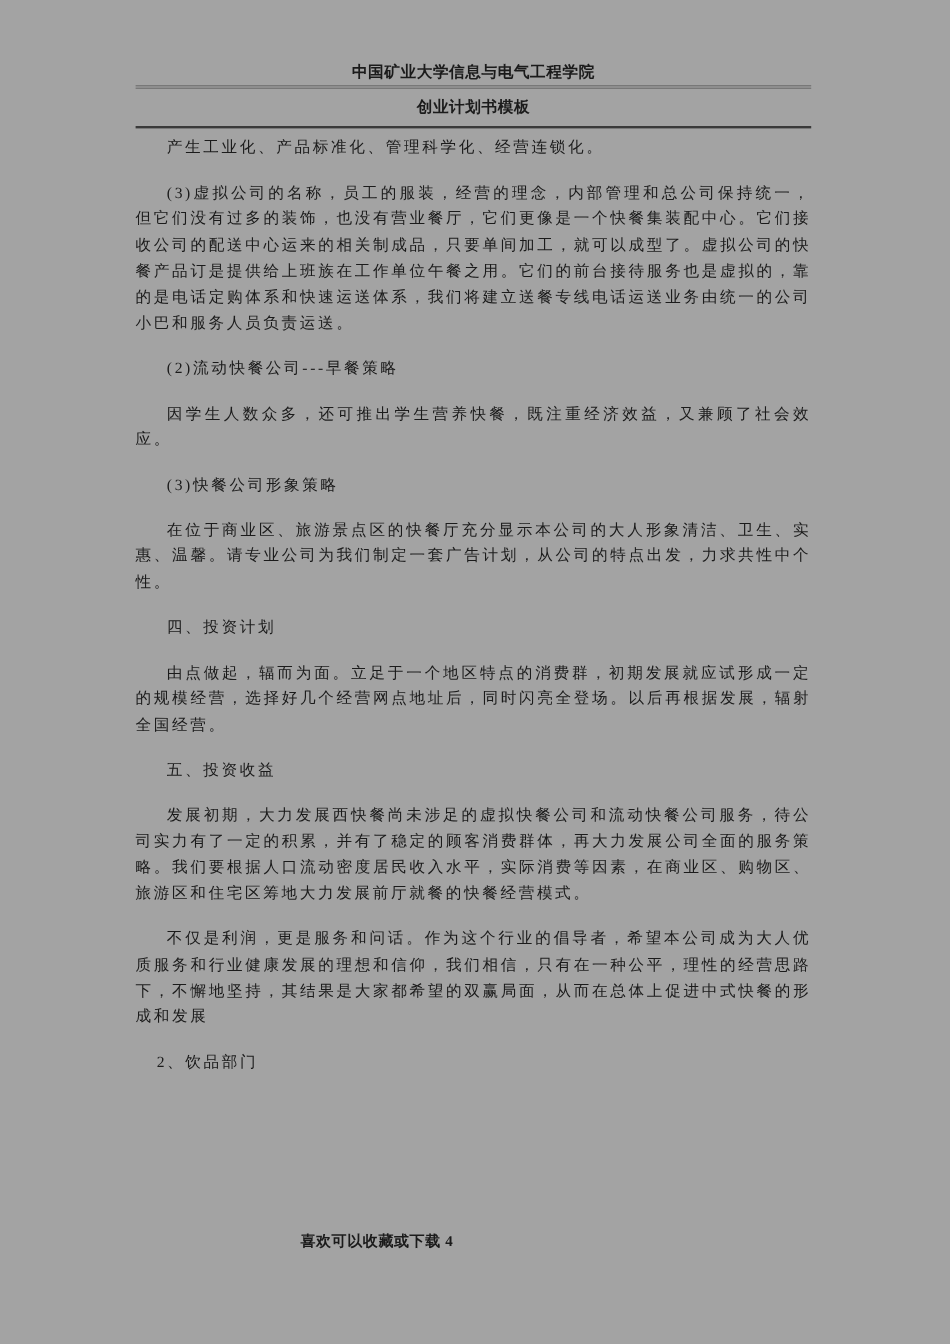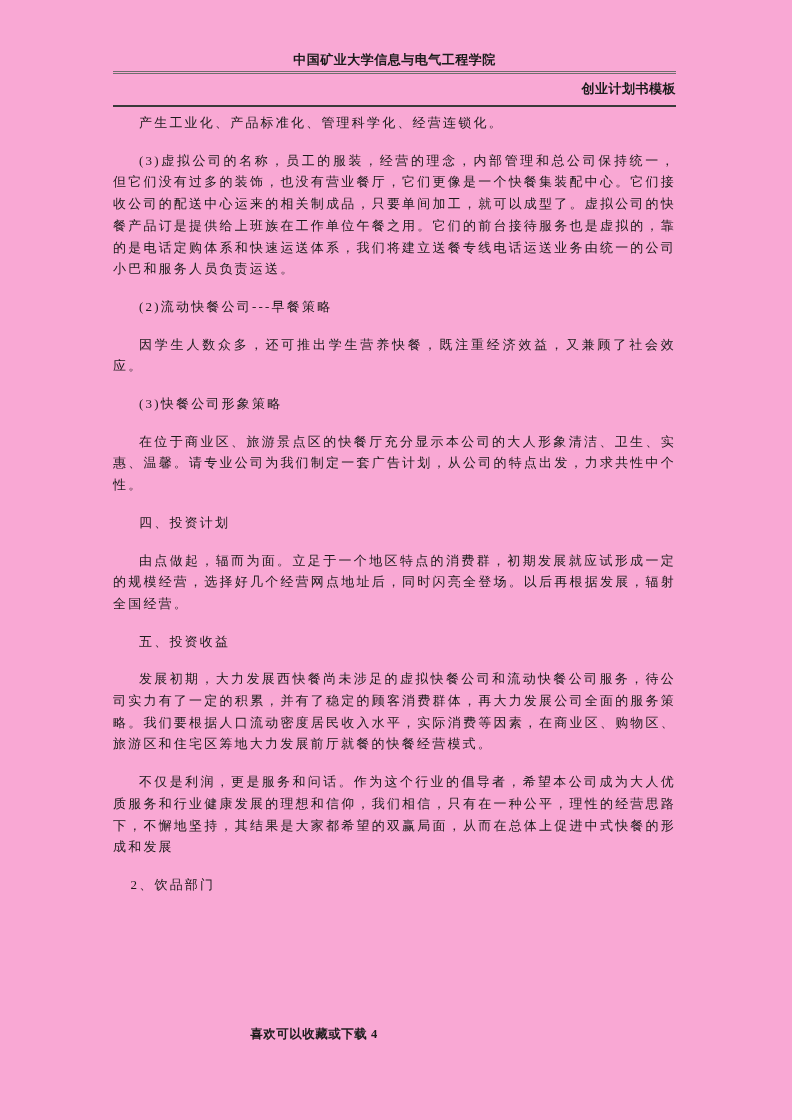--- a/index.html
+++ b/index.html
@@ -5,21 +5,21 @@
   html, body { margin: 0; padding: 0; }
   body {
     width: 792px;
     height: 1120px;
     background: #ffffff;
     font-family: "Liberation Serif", "DejaVu Serif", serif;
     color: #1b1b1b;
     position: relative;
     overflow: hidden;
   }
-  .page { position: absolute; inset: 0; background: #f9a8d4; }
+  .page { position: absolute; inset: 0; background: #a3a3a3; }
 
   
   .hdr { position: absolute; top: 52px; left: 113px; width: 563px; }
   .school {
     text-align: center;
     font-size: 13px;
     font-weight: 600;
     letter-spacing: 0.5px;
     line-height: 16px;
   }
@@ -28,21 +28,21 @@
     height: 1px;
     border-top: 1px solid #6e6e6e;
     border-bottom: 1px solid #6e6e6e;
   }
   .doc-title {
     margin-top: 7px;
     font-size: 13px;
     font-weight: 600;
     letter-spacing: 0.5px;
     line-height: 15px;
-    text-align: right;
+    text-align: center;
   }
   .rule-thin { margin-top: 9px; border-top: 2px solid #3a3a3a; }
 
   
   .doc-body { position: absolute; top: 112px; left: 113px; width: 563px; }
   .doc-body p {
     margin: 0 0 16px 0;
     font-size: 13px;
     line-height: 21.7px;
     letter-spacing: 2.2px;

